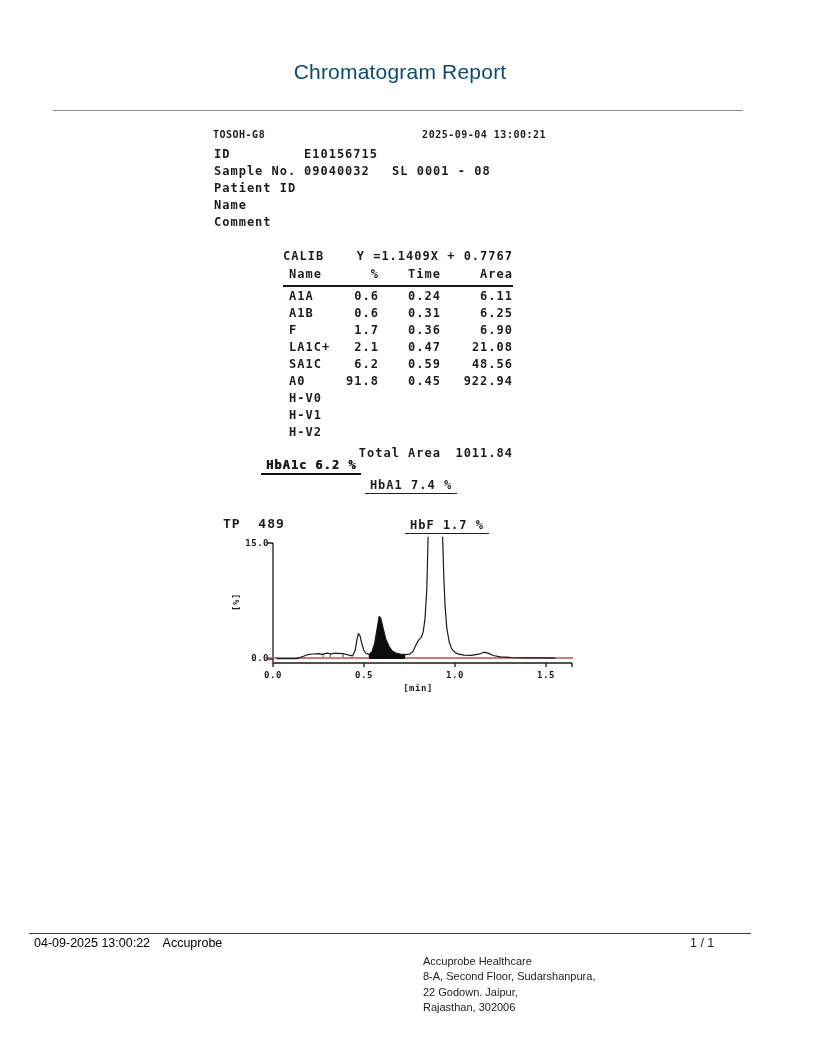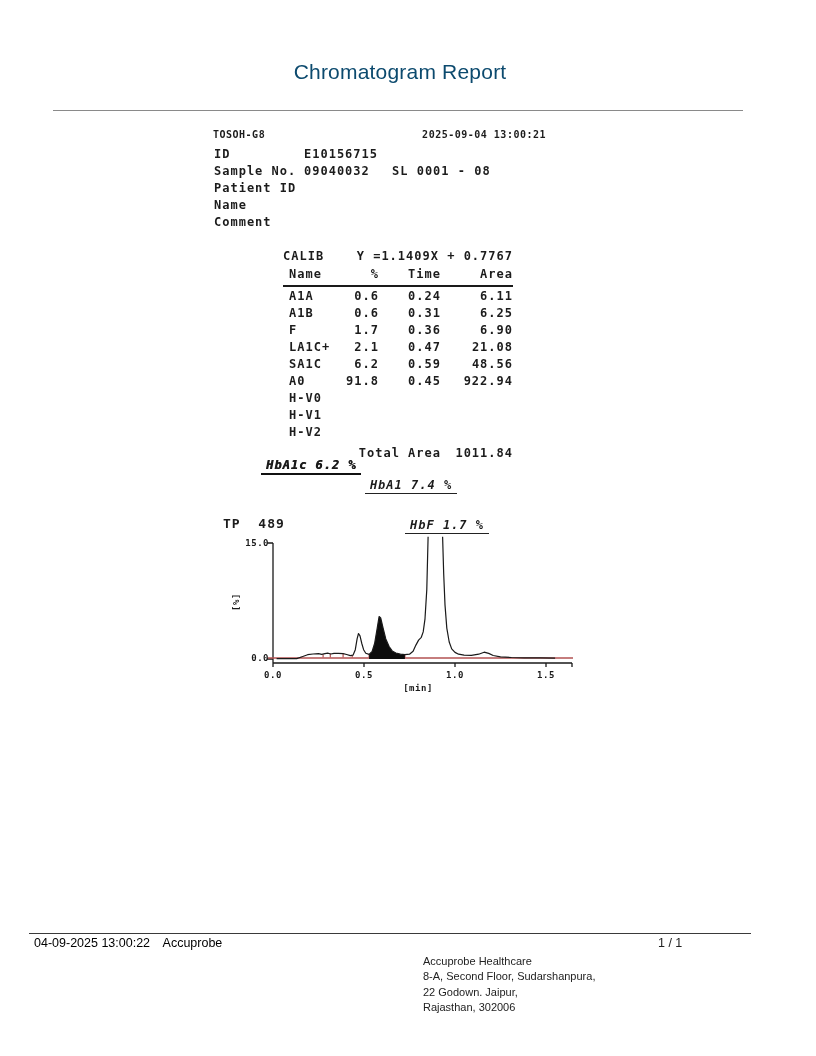--- a/index.html
+++ b/index.html
@@ -24,36 +24,36 @@
   .calib-block{position:absolute;top:249px;left:283px;width:230px;}
   .calib-eqrow{display:flex;height:18px;white-space:pre;}
   .calib-eqrow .calib-label{width:92px;}
   .calib-headrow,.calib-row{display:grid;grid-template-columns:60px 36px 62px 72px;height:17px;}
   .c-name{padding-left:6px;text-align:left;}
   .c-pct,.c-time,.c-area{text-align:right;}
   .calib-rule{border-top:2px solid #1a1a1a;margin:1px 0 2px 0;height:0;}
   .total-row{display:grid;grid-template-columns:158px 72px;height:17px;margin-top:4px;}
   .total-row span{text-align:right;}
   
-  .summary-block{position:absolute;top:458px;left:261px;font-style:italic;}
+  .summary-block{position:absolute;top:458px;left:261px;}
   .res-main{display:inline-block;padding:0 5px 1px 5px;border-bottom:2px solid #111;
     text-shadow:0.5px 0 0 #111;white-space:pre;}
   .res-row2{position:relative;margin-top:3px;height:18px;width:300px;text-align:center;}
   .res-sub{display:inline-block;padding:0 5px 1px 5px;border-bottom:1.5px solid #222;white-space:pre;}
   .res-hbf{position:absolute;left:144px;top:0;margin-top:40px;}
   
   .tp-label{position:absolute;top:516px;left:223px;font-size:13px;white-space:pre;}
   #chromatogram-svg{position:absolute;top:528px;left:228px;}
   #chromatogram-svg text{font-family:"DejaVu Sans Mono",monospace;font-weight:700;
     font-size:9px;fill:#1a1a1a;letter-spacing:0.5px;}
   
   .footer-rule{position:absolute;top:933px;left:29px;width:722px;height:0;border-top:1px solid #3a3a3a;}
   .footer-left{position:absolute;top:936px;left:34px;font-size:12.5px;color:#000000;}
   .footer-left .app{margin-left:9px;}
-  .page-number{position:absolute;top:936px;left:658px;font-size:12.5px;color:#222;white-space:pre;}
+  .page-number{position:absolute;top:936px;left:690px;font-size:12.5px;color:#222;white-space:pre;}
   .address-block{position:absolute;top:954px;left:423px;font-size:11px;color:#222;line-height:15.3px;}
 </style>
 </head>
 <body>
 
 <div class="report-title">Chromatogram Report</div>
 <div class="title-rule"></div>
 
 <div class="device-row printout">
   <span>TOSOH-G8</span>

